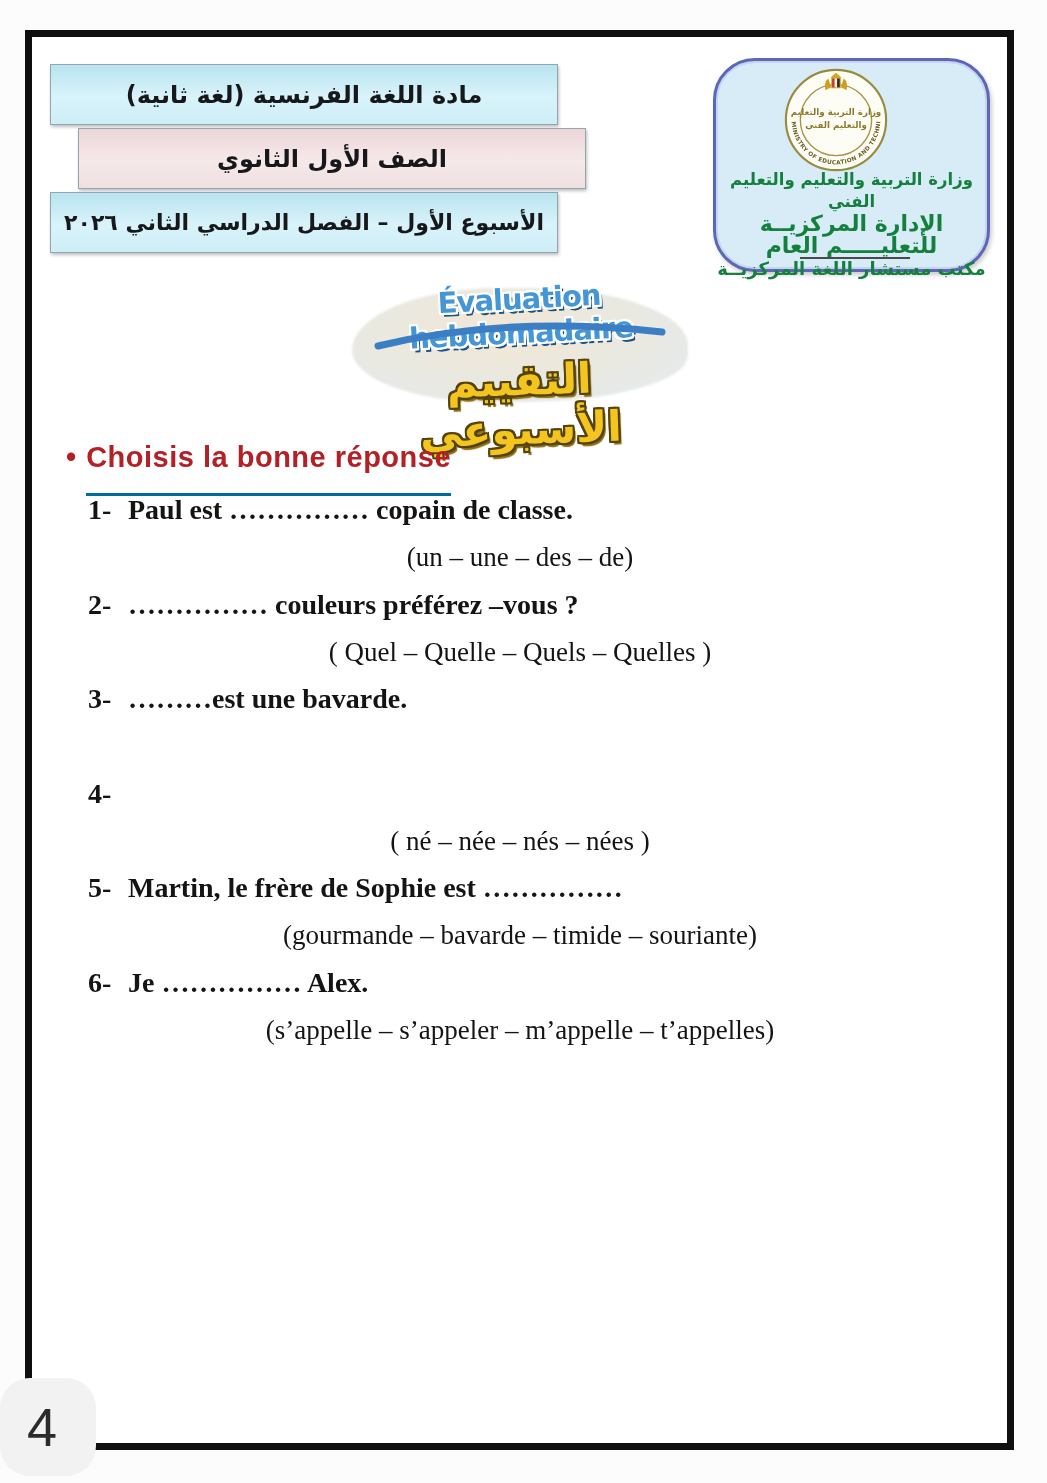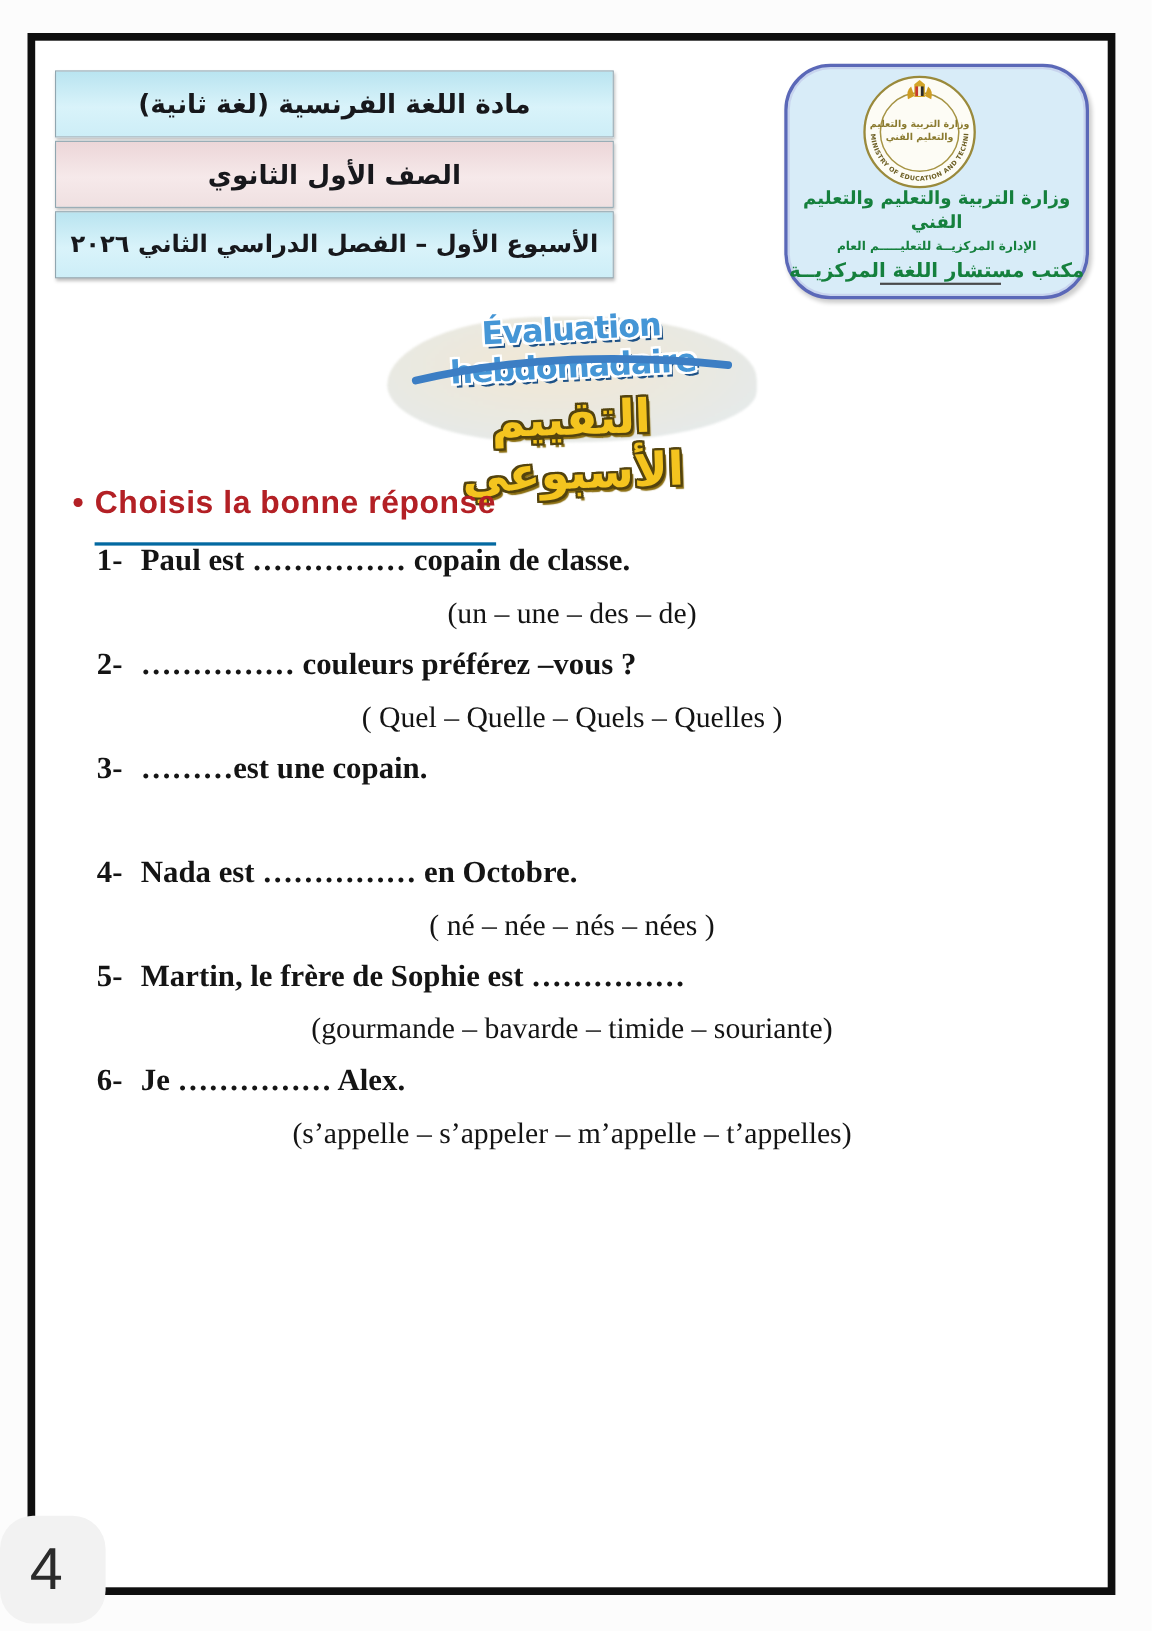--- a/index.html
+++ b/index.html
@@ -22,39 +22,39 @@
   .info-boxes { position:absolute; left:50px; top:64px; width:508px; z-index:3; }
   .info-box {
     width:100%; height:61px; margin-bottom:3px;
     border:1px solid #90a6b0;
     box-shadow:1px 2px 3px rgba(0,0,0,.25);
     display:flex; align-items:center; justify-content:center;
     direction:rtl; text-align:center;
     font-weight:bold; color:#17181c; font-size:24px;
   }
   .info-box.cyan { background:linear-gradient(#b9e4f0,#d9f3fa 55%,#cdeef7); }
-  .info-box.pink { background:linear-gradient(#ecd6d8,#f6e9ea 55%,#efe0e1); }
+  .info-box.pink { background:linear-gradient(#ecd6d8,#f6e9ea 55%,#efe0e1);margin-left:28px; }
   .info-box.small { font-size:22px; }
   
   .ministry {
     position:absolute; left:713px; top:58px; width:277px; height:214px;
     background:#d8ecf8;
     border:3px solid #5b68b8;
     border-radius:42px;
     box-shadow:0 0 0 2px #c8d4ee inset, 2px 3px 4px rgba(0,0,0,.2);
     z-index:3;
   }
   .seal { position:absolute; left:67px; top:6px; width:106px; height:106px; }
   .ministry-lines {
     position:absolute; top:108px; left:0; width:100%;
     direction:rtl; text-align:center;
     font-weight:bold; color:#15803d;
   }
   .ministry-lines .m-line1 { font-size:16.5px; line-height:22px; }
-  .ministry-lines .m-line2 { font-size:11px; line-height:22px; }
+  .ministry-lines .m-line2 { font-size:22px; line-height:22px; }
   .ministry-lines .m-line3 { font-size:18px;  line-height:24px; }
   .signature-line {
     position:absolute; left:84px; top:196px; width:110px; height:0;
     border-top:2px solid #4a4a4a;
   }
   
   .title-wrap { position:absolute; left:352px; top:282px; width:336px; height:126px; z-index:3; }
   .title-blob {
     position:absolute; left:0; top:6px; width:336px; height:114px;
     background:radial-gradient(ellipse at 45% 40%, #f2e8d4 0%, #e9e9e2 55%, #e3ebf1 100%);
@@ -197,27 +197,26 @@
   <div class="q-block">
     <div class="q-line">
       <span class="q-num">2-</span>
       <span class="q-text">…………… couleurs préférez –vous ?</span>
     </div>
     <div class="o-line">( Quel – Quelle – Quels – Quelles )</div>
   </div>
   <div class="q-block">
     <div class="q-line">
       <span class="q-num">3-</span>
-      <span class="q-text">………est une copain.</span>
+      <span class="q-text">………est une bavarde.</span>
     </div>
   </div>
   <div class="q-block">
     <div class="q-line">
       <span class="q-num">4-</span>
-      <span class="q-text">Nada est …………… en Octobre.</span>
     </div>
     <div class="o-line">( né – née – nés – nées )</div>
   </div>
   <div class="q-block">
     <div class="q-line">
       <span class="q-num">5-</span>
       <span class="q-text">Martin, le frère de Sophie est ……………</span>
     </div>
     <div class="o-line">(gourmande – bavarde – timide – souriante)</div>
   </div>

